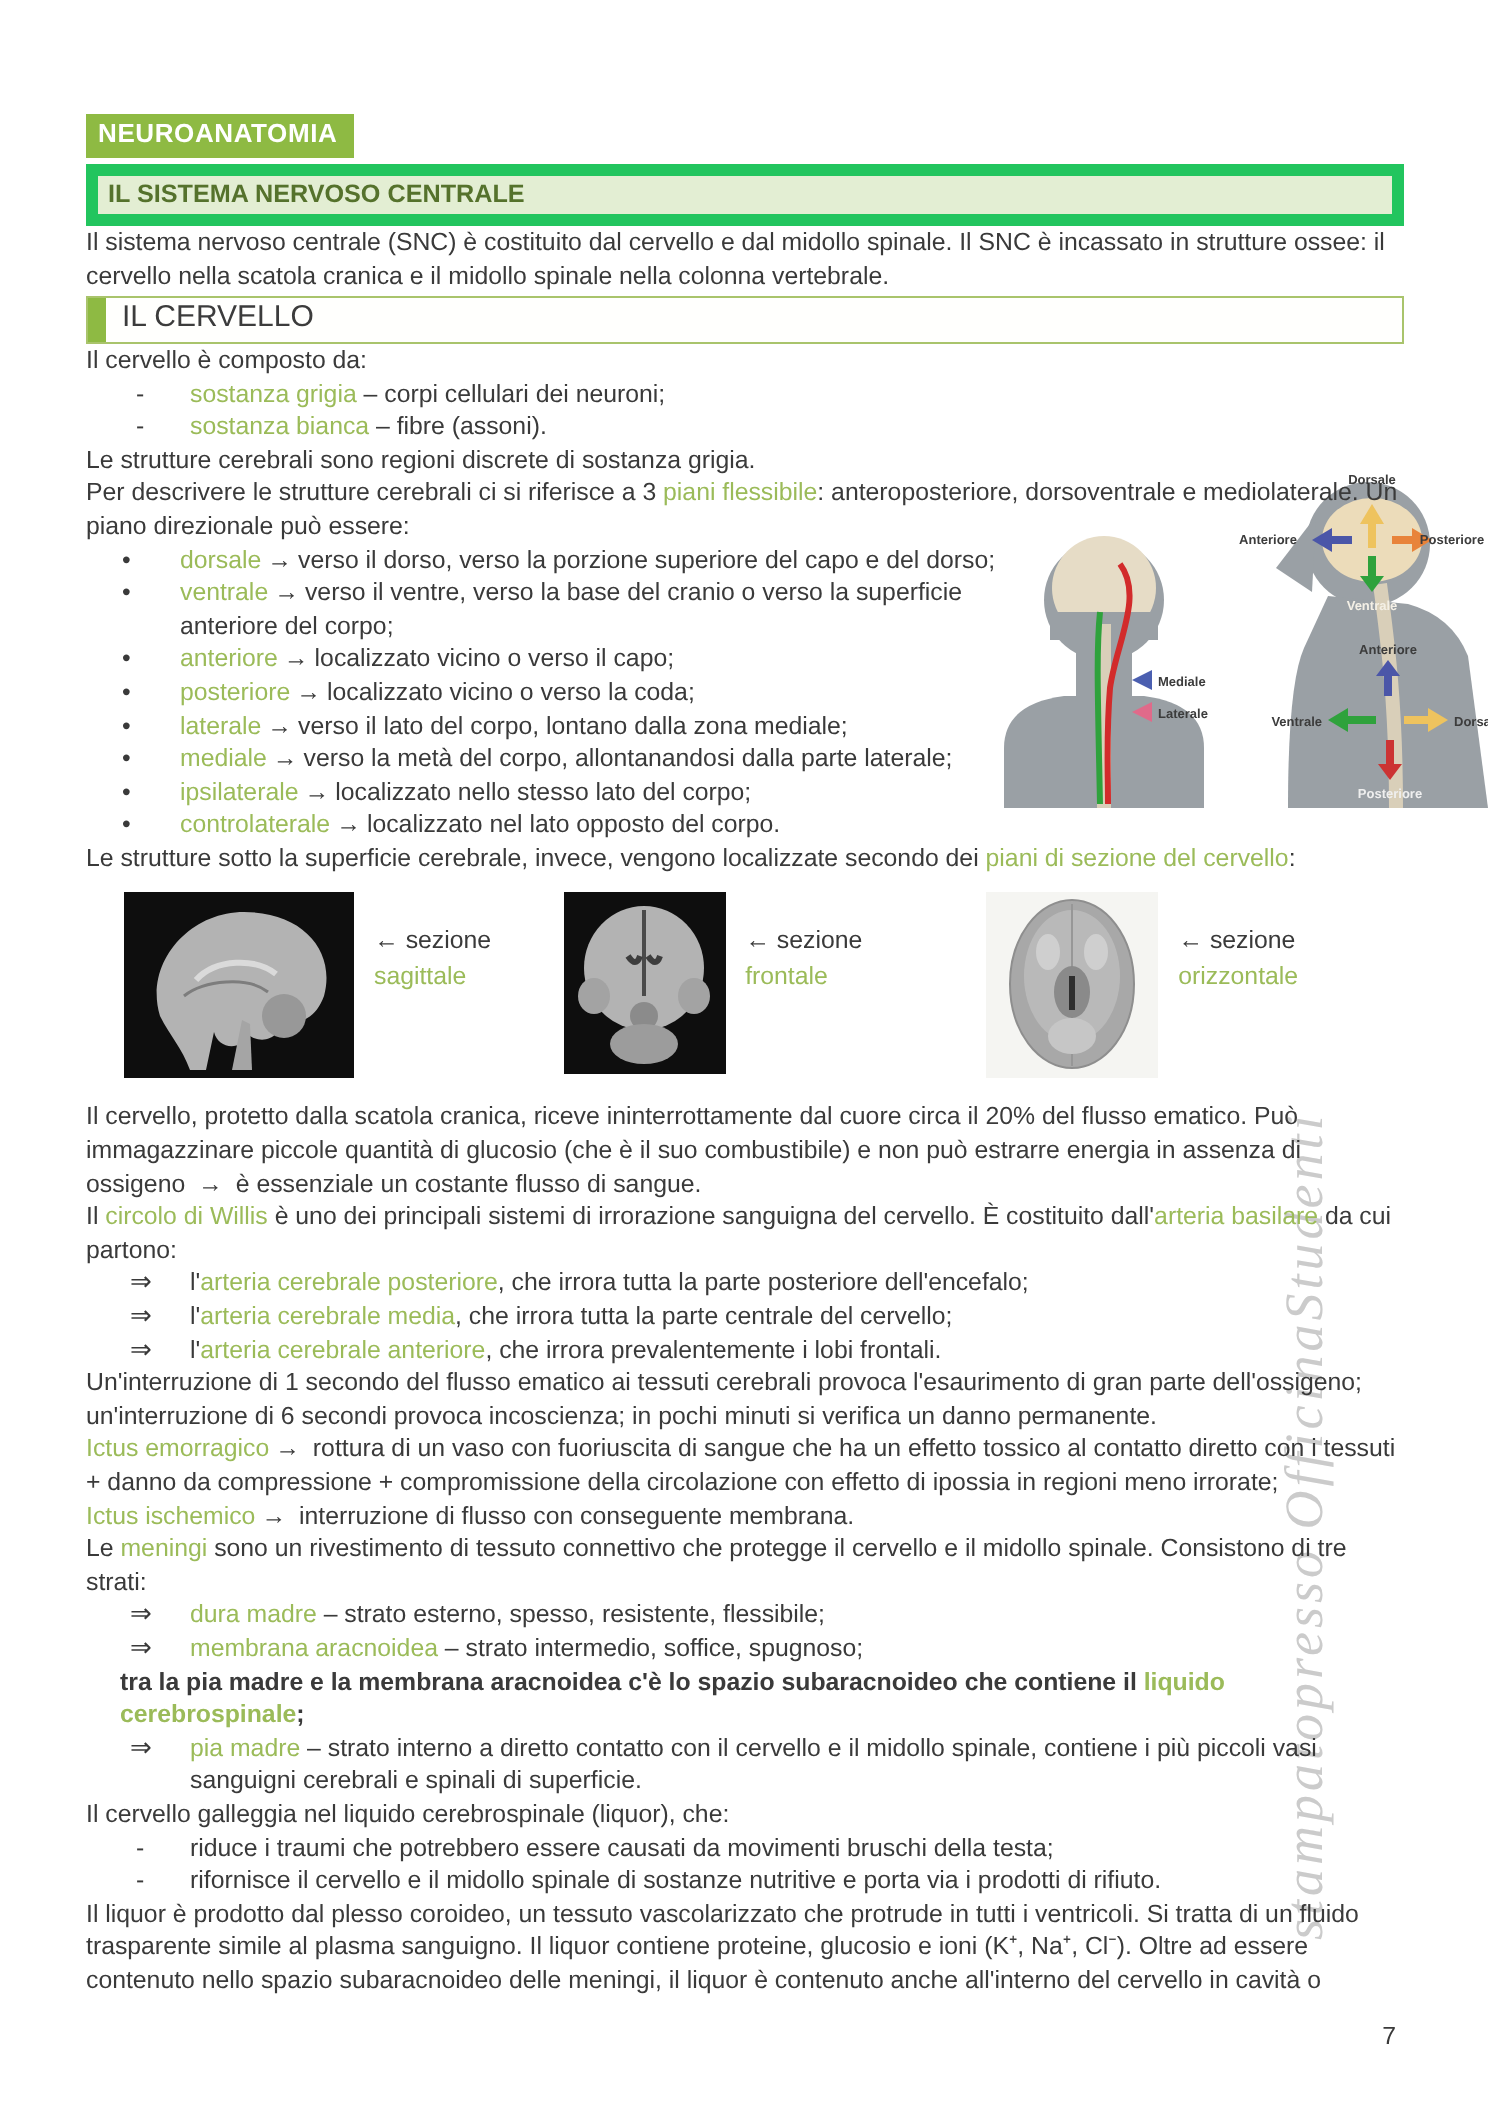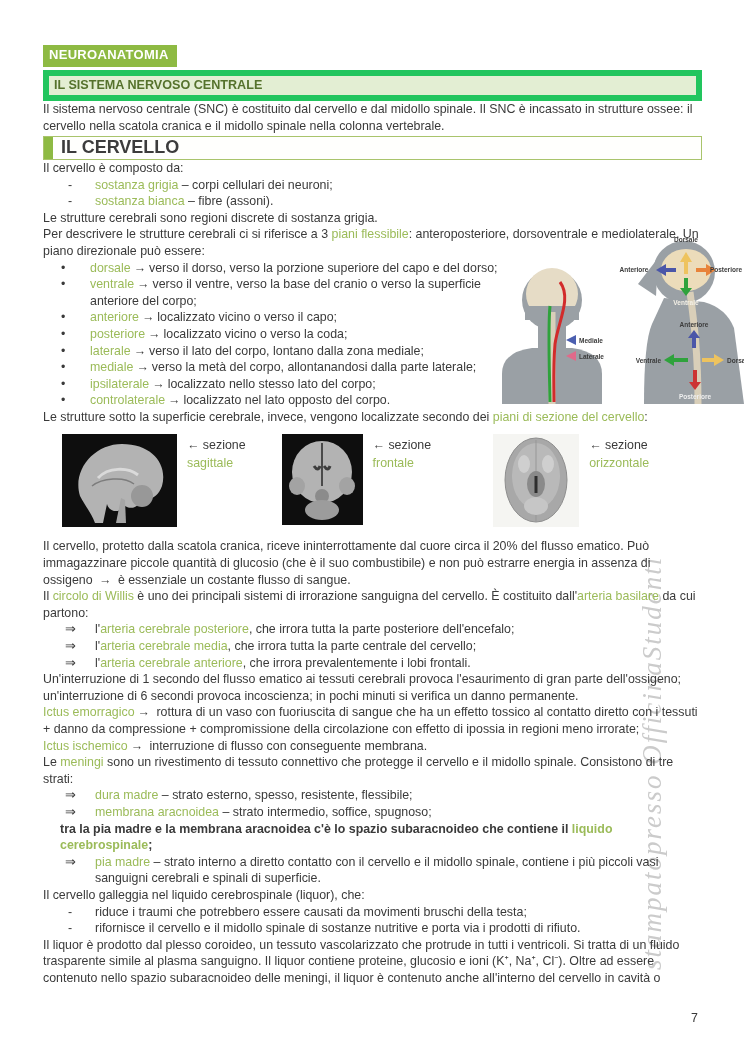--- a/index.html
+++ b/index.html
@@ -1,44 +1,44 @@
 <!DOCTYPE html>
 <html><head>
 <meta charset="utf-8">
 <style>
   html,body{margin:0;padding:0;background:#fff;}
   .page{position:relative;width:744px;height:1052px;background:#fff;overflow:hidden;
         font-family:"Liberation Sans",sans-serif;color:#3a3a3a;font-size:12.4px;line-height:16.6px;}
   .watermark{position:absolute;left:644px;top:536px;height:434px;writing-mode:vertical-rl;
         transform:rotate(180deg);font-family:"Liberation Serif",serif;font-style:italic;
         font-size:27px;color:#cbcbcb;letter-spacing:2px;white-space:nowrap;z-index:1;}
-  .content{position:absolute;left:43px;top:45px;width:659px;z-index:2;}
+  .content{position:absolute;left:43px;top:57px;width:659px;z-index:2;}
   .badge{display:inline-block;background:#8eba43;color:#fff;font-weight:bold;font-size:13px;
         padding:2px 8px 3px 6px;letter-spacing:.3px;}
   .section-bar{margin-top:3px;background:#e3eed3;border:6px solid #22c55e;color:#55722c;
         font-weight:bold;font-size:12.6px;padding:1px 5px 2px;}
   .p{margin:0;}
   .subheader{margin-top:2px;border:1px solid #a9c46c;background:#fffffd;display:flex;
-        align-items:stretch;font-weight:bold;color:#3c3c3c;font-size:18px;}
+        align-items:stretch;font-weight:normal;color:#3c3c3c;font-size:15px;}
   .subheader-square{width:9px;background:#8eba43;margin-right:8px;flex:0 0 9px;}
   .subheader-label{padding:2px 0 3px;}
   .kw{color:#9bbb59;}
   .arr{font-weight:bold;margin:0 3px;}
   .li{display:flex;}
   .li .mk{flex:0 0 47px;padding-left:18px;box-sizing:border-box;}
   .li .tx{flex:1;}
   .dash-li .mk{flex:0 0 52px;padding-left:25px;}
   .dar-li .mk{flex:0 0 52px;padding-left:22px;font-size:13px;}
   .note-li{padding-left:17px;font-weight:bold;}
   .directions{width:472px;}
   .figure-directions{position:absolute;left:498px;top:231px;width:246px;height:173px;
         display:flex;align-items:flex-end;gap:2px;z-index:2;}
   .mri-row{display:flex;align-items:flex-start;margin:9px 0 11px;}
   .mri-g{display:flex;}
-  .mri-cap{margin-left:10px;margin-top:2px;line-height:18px;white-space:nowrap;}
+  .mri-cap{margin-left:10px;margin-top:15px;line-height:18px;white-space:nowrap;}
   .mri-cap .kw{display:block;}
   .pagenum{position:absolute;right:46px;bottom:25px;z-index:2;}
   svg text{font-family:"Liberation Sans",sans-serif;}
 </style>
 </head>
 <body>
 
 <div class="page">
 
   <div class="watermark">stampatopresso OfficinaStudenti</div>

